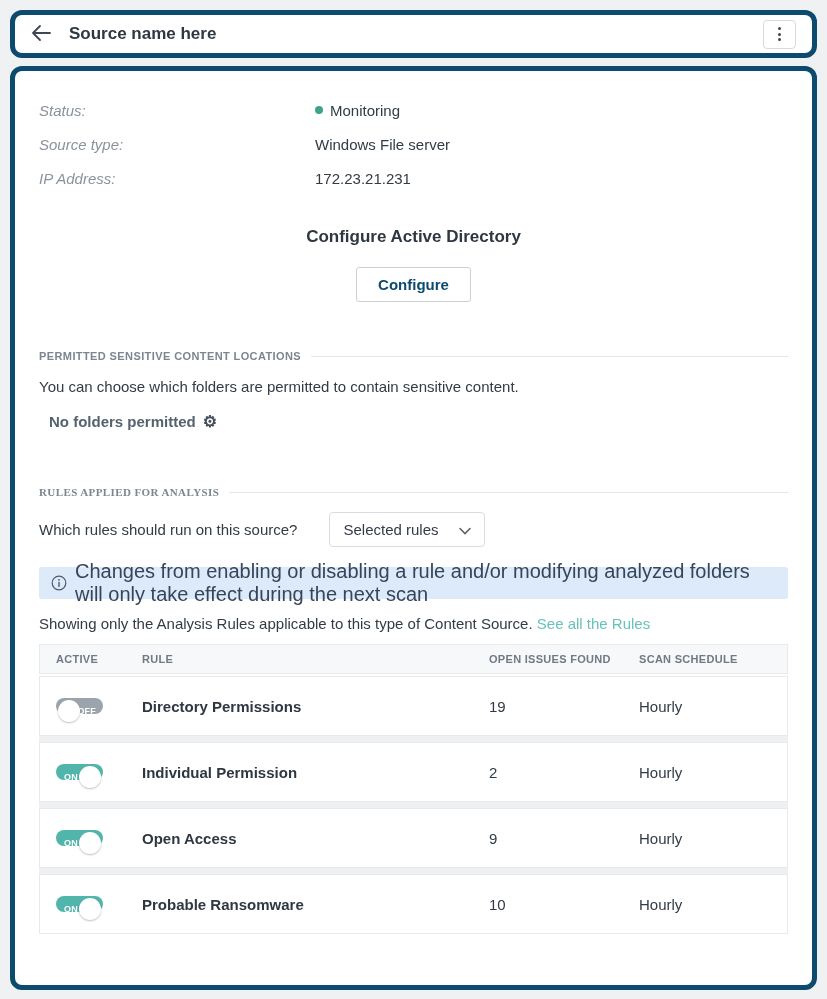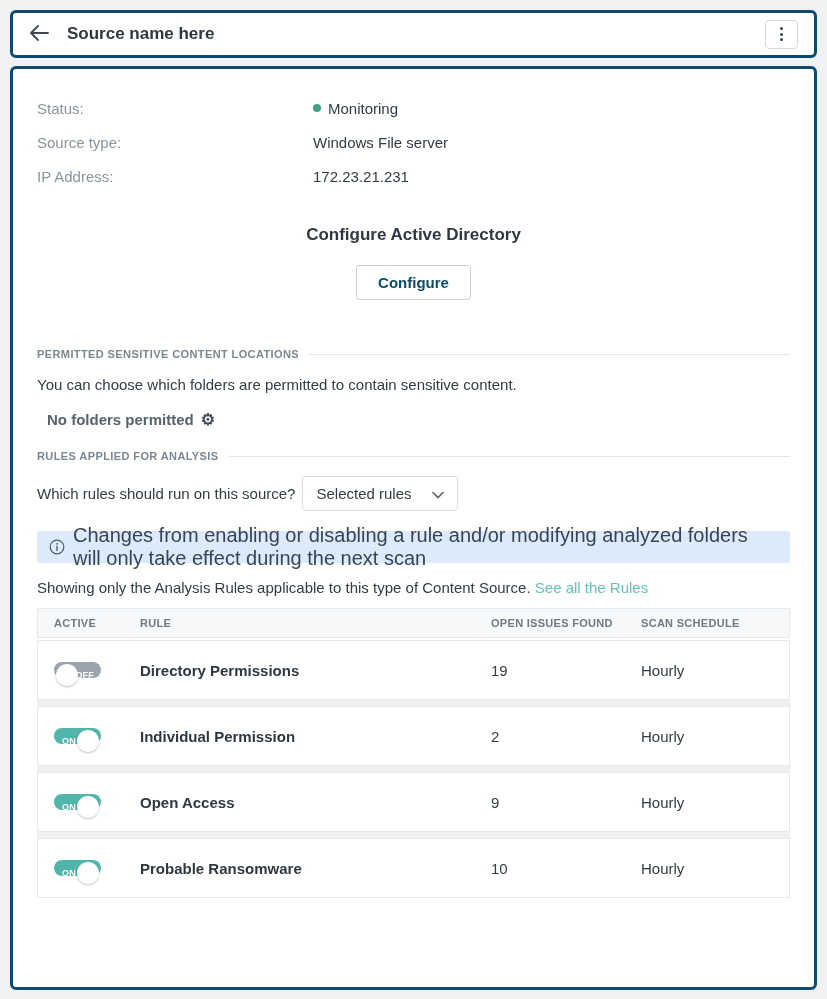--- a/index.html
+++ b/index.html
@@ -5,64 +5,64 @@
   * { margin:0; padding:0; box-sizing:border-box; }
   html,body { width:827px; height:999px; }
   body {
     background:#eff1f2;
     font-family:"Liberation Sans", sans-serif;
     position:relative;
     color:#323b46;
   }
   .card {
     position:absolute; left:10px; width:807px;
-    background:#fff; border:3px solid #0c4a6e; border-radius:6px;
+    background:#fff; border:5px solid #0c4a6e; border-radius:12px;
   }
   
   .header-bar {
     top:10px; height:48px;
     display:flex; align-items:center; padding:0 16px;
   }
   .back-btn {
     width:28px; height:28px; display:flex; align-items:center; justify-content:flex-start;
     background:none; border:none; cursor:pointer; margin-right:10px;
   }
   .page-title { font-size:17px; font-weight:700; color:#2e3742; }
   .kebab-btn {
     margin-left:auto; width:33px; height:29px; background:#fff;
     border:1px solid #d6dade; border-radius:4px; cursor:pointer;
     display:flex; flex-direction:column; align-items:center; justify-content:center; gap:2.5px;
   }
   .kebab-btn i { width:3px; height:3px; border-radius:50%; background:#3c4652; display:block; }
   
   .main-card { top:66px; height:924px; padding:22px 24px; overflow:hidden; }
   .info-row { display:flex; align-items:center; height:34px; font-size:15px; }
-  .info-label { width:276px; color:#8a939d; }
+  .info-label { width:276px; color:#8a939d;font-style:italic; }
   .info-value { color:#323b46; display:flex; align-items:center; gap:7px; }
   .status-dot { width:8px; height:8px; border-radius:50%; background:var(--status-dot,#3fa38a); display:inline-block; }
   .section-head { display:flex; align-items:center; }
   .section-label { font-size:11px; font-weight:700; color:#7b8691; letter-spacing:.4px; white-space:nowrap; }
   .section-line { flex:1; height:1px; background:#e4e7ea; margin-left:10px; }
   .sh-ad { margin-top:18px; }
   .ad-heading { text-align:center; font-size:17px; font-weight:700; color:#2e3742; margin-top:32px; }
   .btn-row { text-align:center; margin-top:20px; }
   .configure-btn {
     font-family:inherit; font-size:15px; font-weight:600; color:#0c4a6e;
     background:#fff; border:1px solid #ccd1d6; border-radius:3px;
     padding:8px 21px; cursor:pointer;
   }
   .sh-perm { margin-top:48px; }
   .body-text { font-size:15px; color:#323b46; margin-top:16px; }
   .no-folders {
     margin-top:18px; margin-left:10px; display:flex; align-items:center; gap:7px;
     font-size:15px; color:#55626f; font-weight:600;
   }
   .gear { font-size:16px; color:#46505b; cursor:pointer; line-height:1; }
-  .sh-rules { margin-top:22px; }
-  .question-row { margin-top:14px; display:flex; align-items:center; gap:7px; }
+  .sh-rules { margin-top:56px;font-family:Liberation Serif, serif; }
+  .question-row { margin-top:14px; display:flex; align-items:center; gap:32px; }
   .dropdown {
     display:flex; align-items:center; gap:20px; background:#fff;
     border:1px solid #d9dde1; border-radius:4px; padding:8px 13px;
     font-size:15px; color:#323b46; cursor:pointer;
   }
   .notice-banner {
     margin-top:20px; background:var(--banner-bg,#ddeafa); border-radius:3px;
     padding:8px 12px; display:flex; align-items:center; gap:8px;
     font-size:20px; color:#36455a; height:32px;
   }

